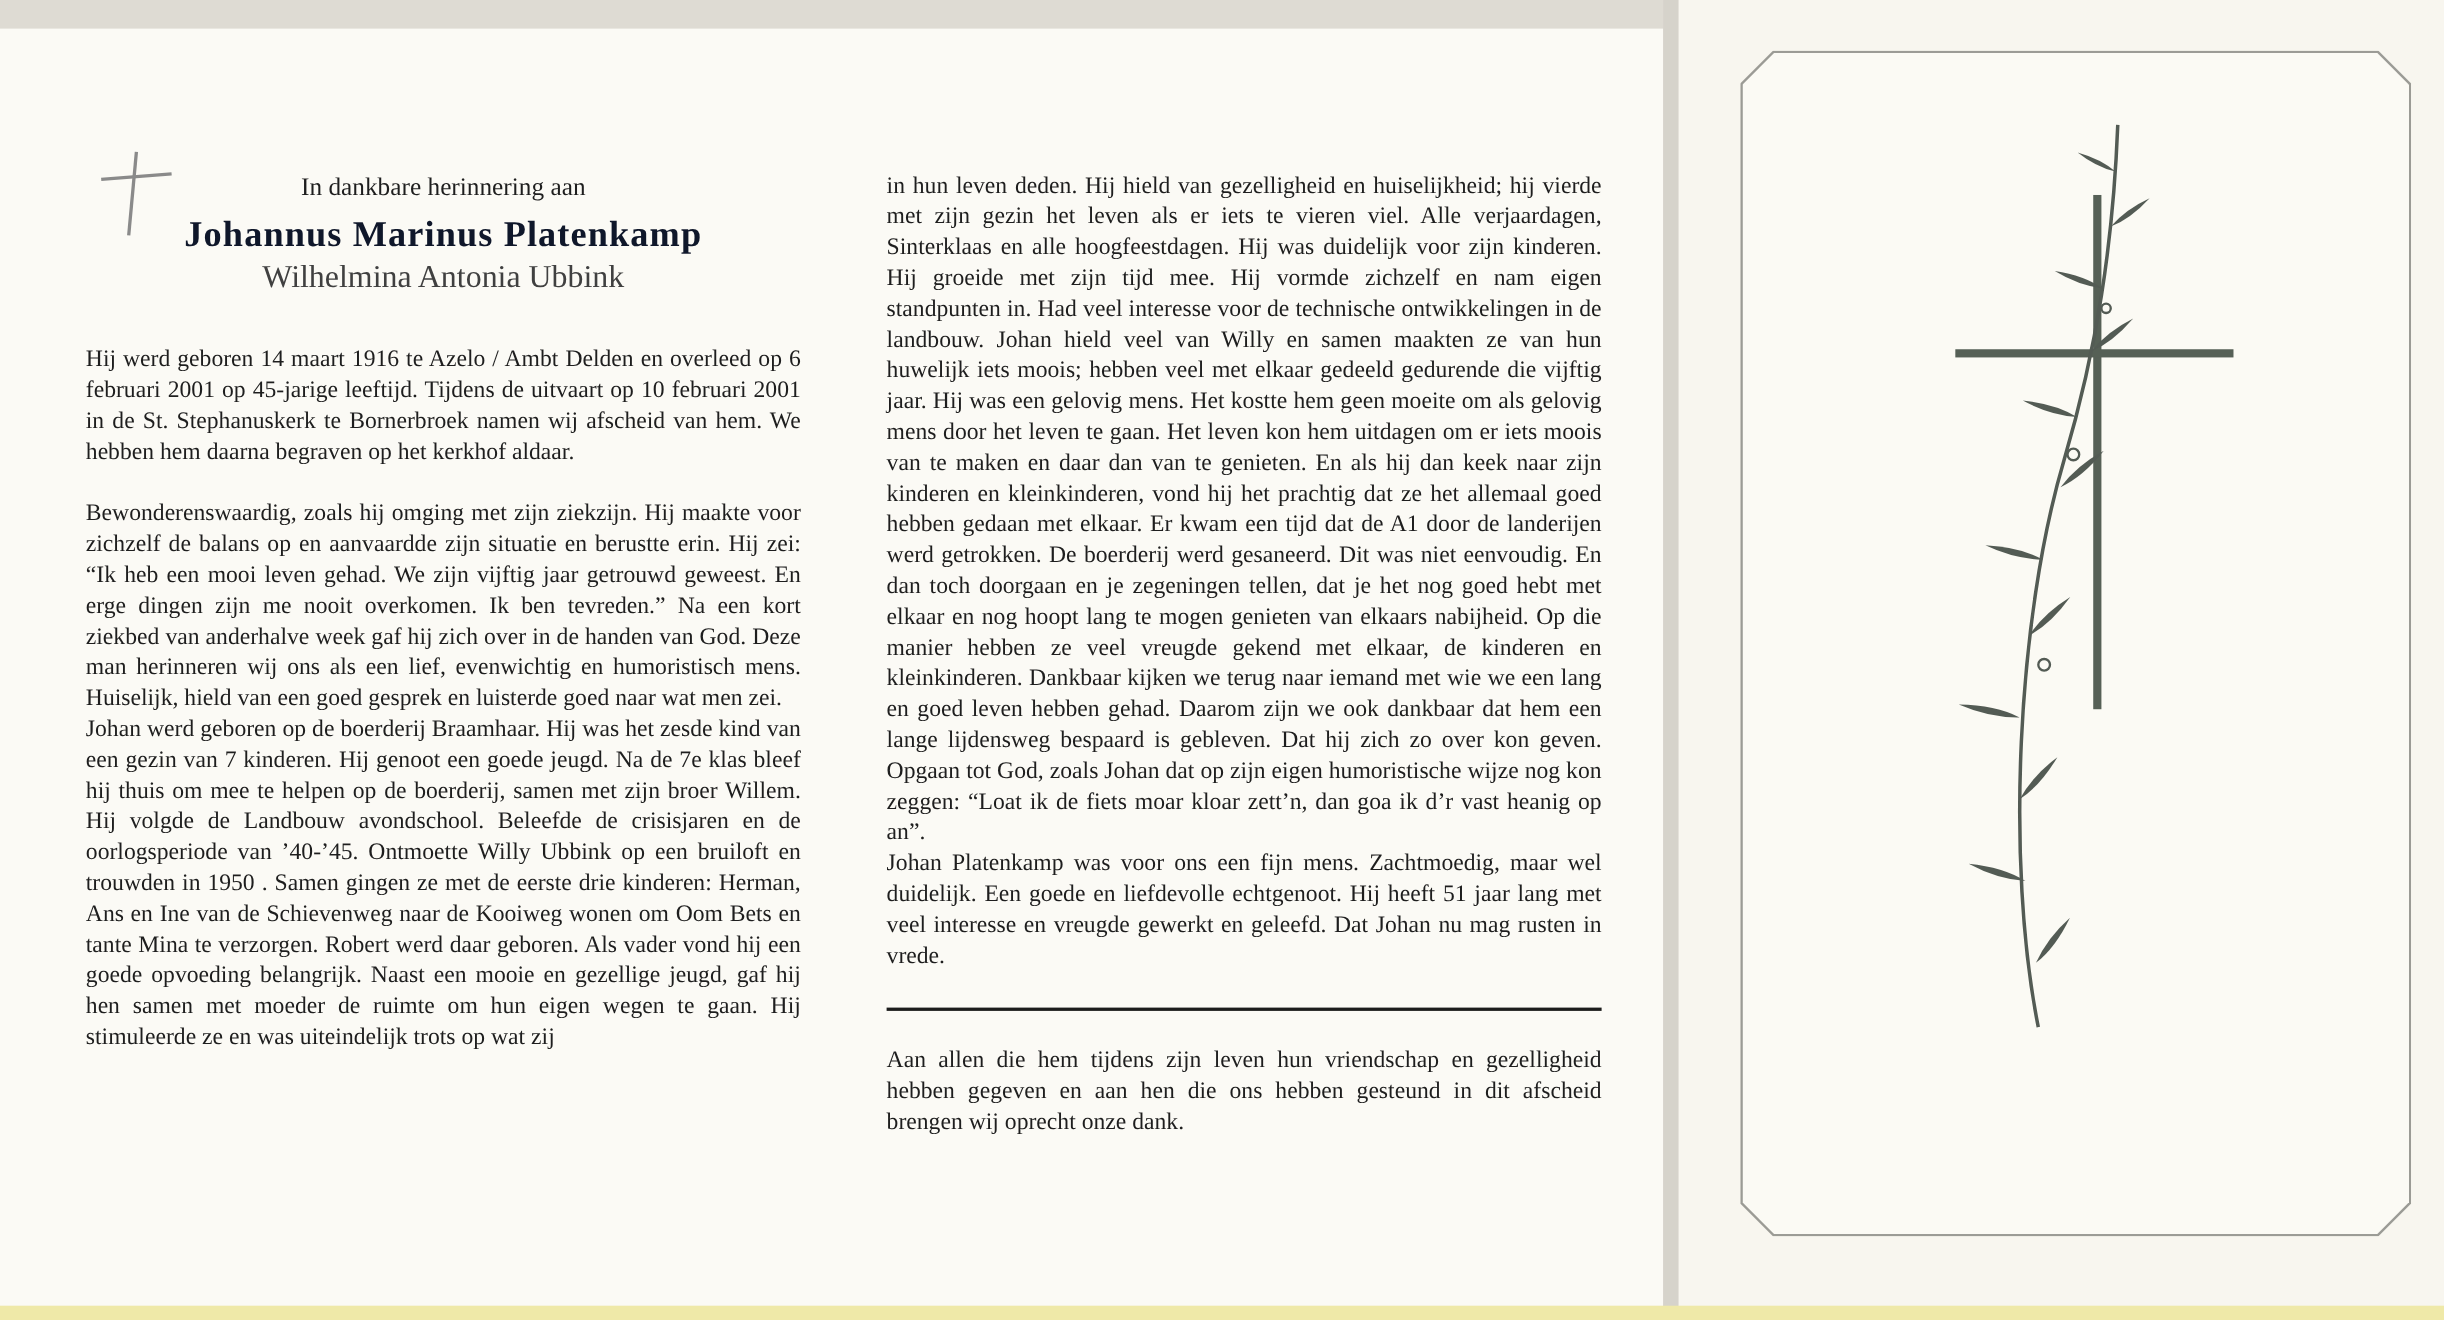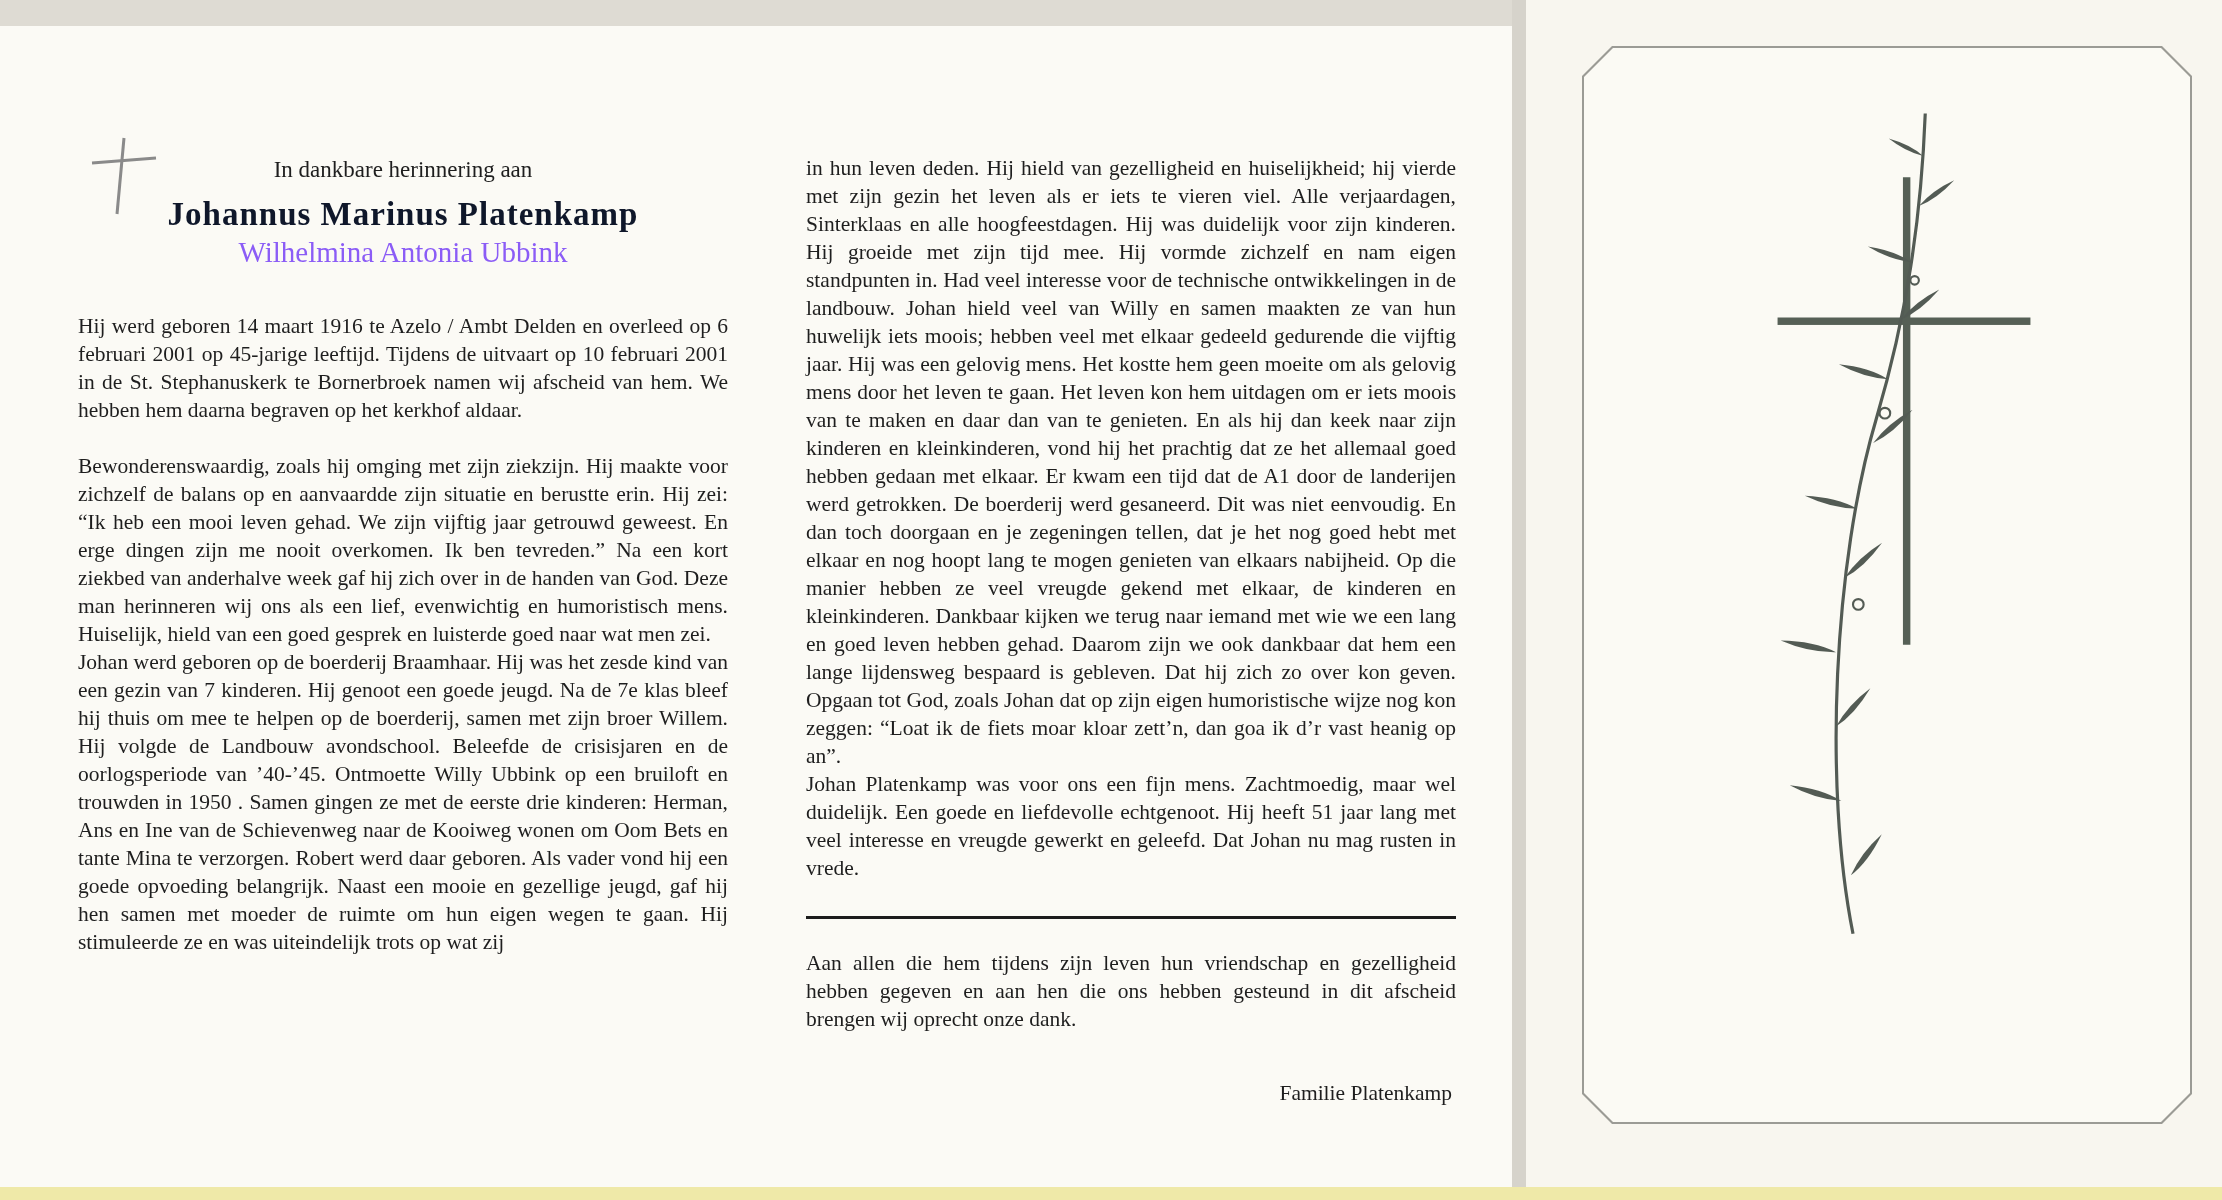--- a/index.html
+++ b/index.html
@@ -54,21 +54,21 @@
 
   .header-cross {
     position: absolute;
     left: 12px; top: 110px;
     width: 70px; height: 80px;
   }
 
   .intro    { margin-top: 130px; font-size: 23px; text-align: center; }
   .name     { margin-top: 16px;  font-size: 33px; font-weight: bold; letter-spacing: 1px; color: #0f172a; text-align: center; }
   .relation { margin-top: 30px;  font-size: 23px; text-align: center; }
-  .spouse   { margin-top: 10px;  font-size: 29px; color: #8b5cf6; text-align: center; }
+  .spouse   { margin-top: 10px;  font-size: 29px; color: #404040; text-align: center; }
 
   .col p { margin: 0; }
   .p-birth   { margin-top: 46px !important; }
   .p-illness { margin-top: 28px !important; }
   .p-life    { margin-top: 0 !important; }
 
   .divider {
     margin-top: 34px;
     width: 100%;
     height: 3px;
@@ -129,21 +129,20 @@
       <p class="p-life">Johan werd geboren op de boerderij Braamhaar. Hij was het zesde kind van een gezin van 7 kinderen. Hij genoot een goede jeugd. Na de 7e klas bleef hij thuis om mee te helpen op de boerderij, samen met zijn broer Willem. Hij volgde de Landbouw avondschool. Beleefde de crisisjaren en de oorlogsperiode van ’40-’45. Ontmoette Willy Ubbink op een bruiloft en trouwden in 1950 . Samen gingen ze met de eerste drie kinderen: Herman, Ans en Ine van de Schievenweg naar de Kooiweg wonen om Oom Bets en tante Mina te verzorgen. Robert werd daar geboren. Als vader vond hij een goede opvoeding belangrijk. Naast een mooie en gezellige jeugd, gaf hij hen samen met moeder de ruimte om hun eigen wegen te gaan. Hij stimuleerde ze en was uiteindelijk trots op wat zij</p>
     </div>
 
     <div class="col col-2">
       <p>in hun leven deden. Hij hield van gezelligheid en huiselijkheid; hij vierde met zijn gezin het leven als er iets te vieren viel. Alle verjaardagen, Sinterklaas en alle hoogfeestdagen. Hij was duidelijk voor zijn kinderen. Hij groeide met zijn tijd mee. Hij vormde zichzelf en nam eigen standpunten in. Had veel interesse voor de technische ontwikkelingen in de landbouw. Johan hield veel van Willy en samen maakten ze van hun huwelijk iets moois; hebben veel met elkaar gedeeld gedurende die vijftig jaar. Hij was een gelovig mens. Het kostte hem geen moeite om als gelovig mens door het leven te gaan. Het leven kon hem uitdagen om er iets moois van te maken en daar dan van te genieten. En als hij dan keek naar zijn kinderen en kleinkinderen, vond hij het prachtig dat ze het allemaal goed hebben gedaan met elkaar. Er kwam een tijd dat de A1 door de landerijen werd getrokken. De boerderij werd gesaneerd. Dit was niet eenvoudig. En dan toch doorgaan en je zegeningen tellen, dat je het nog goed hebt met elkaar en nog hoopt lang te mogen genieten van elkaars nabijheid. Op die manier hebben ze veel vreugde gekend met elkaar, de kinderen en kleinkinderen. Dankbaar kijken we terug naar iemand met wie we een lang en goed leven hebben gehad. Daarom zijn we ook dankbaar dat hem een lange lijdensweg bespaard is gebleven. Dat hij zich zo over kon geven. Opgaan tot God, zoals Johan dat op zijn eigen humoristische wijze nog kon zeggen: “Loat ik de fiets moar kloar zett’n, dan goa ik d’r vast heanig op an”.</p>
       <p>Johan Platenkamp was voor ons een fijn mens. Zachtmoedig, maar wel duidelijk. Een goede en liefdevolle echtgenoot. Hij heeft 51 jaar lang met veel interesse en vreugde gewerkt en geleefd. Dat Johan nu mag rusten in vrede.</p>
 
       <div class="divider"></div>
 
       <p class="p-thanks">Aan allen die hem tijdens zijn leven hun vriendschap en gezelligheid hebben gegeven en aan hen die ons hebben gesteund in dit afscheid brengen wij oprecht onze dank.</p>
-      <div class="signature">Familie Platenkamp</div>
     </div>
   </div>
 
   <div class="gap"></div>
 
   <div class="right-page">
     <div class="frame-outer">
       <div class="frame-inner">
 
         <svg class="frame-art" width="340" height="872" viewBox="0 0 320 820" aria-hidden="true">

